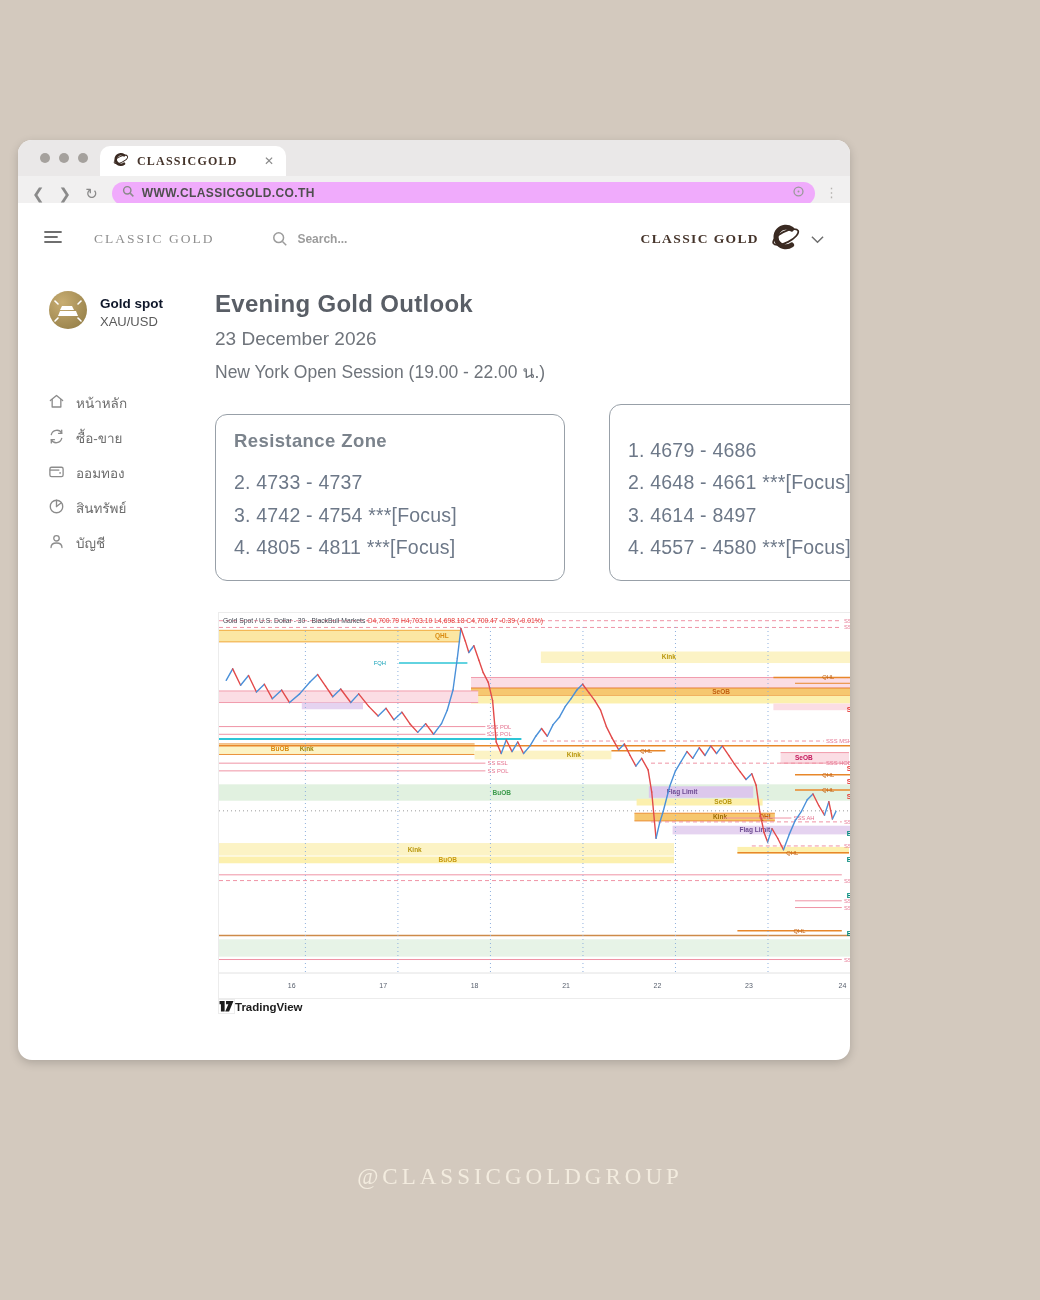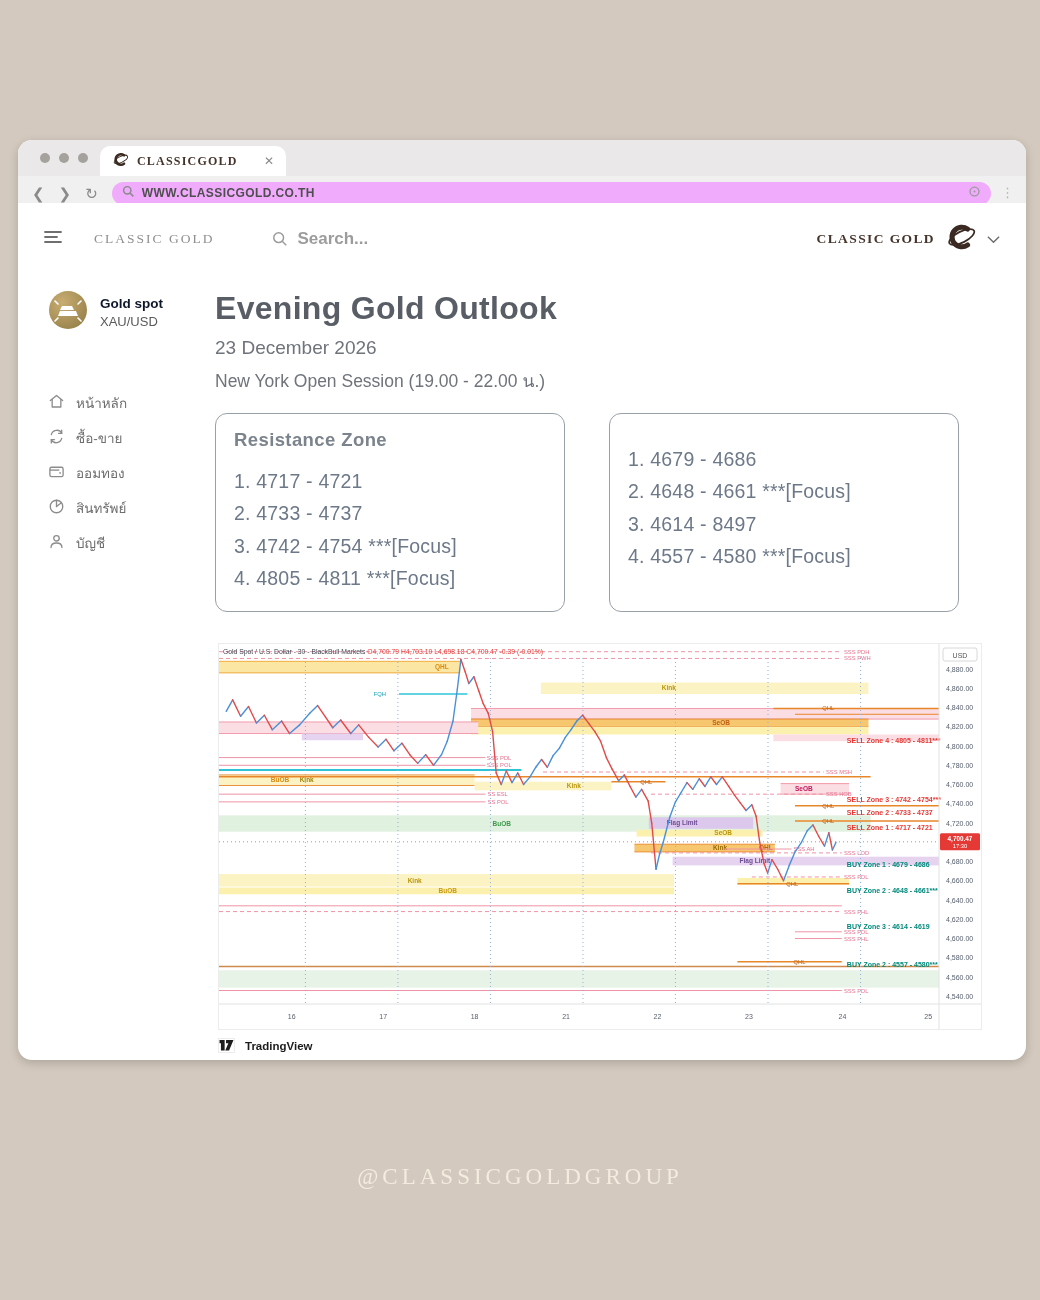--- a/index.html
+++ b/index.html
@@ -1,20 +1,20 @@
 <!DOCTYPE html>
 <html><head>
 <meta charset="utf-8">
 <style>
   html,body{margin:0;padding:0;}
   body{width:1040px;height:1300px;background:#d3c9be;position:relative;
        font-family:"Liberation Sans",sans-serif;overflow:hidden;}
 
   
-  .window{position:absolute;left:18px;top:140px;width:1008px;height:920px;background:#fff;
+  .window{position:absolute;left:18px;top:140px;width:832px;height:920px;background:#fff;
           border-radius:14px;box-shadow:0 3px 10px rgba(0,0,0,.18);overflow:hidden;}
   .titlebar{position:absolute;left:0;top:0;width:100%;height:36px;background:#eae8e8;}
   .dots{position:absolute;left:22px;top:13px;display:flex;gap:9px;}
   .dot{width:10px;height:10px;border-radius:50%;background:#a5a19d;}
   .tab{position:absolute;left:82px;top:6px;height:30px;width:162px;background:#fff;
        border-radius:10px 10px 0 0;display:flex;align-items:center;gap:8px;padding:0 12px;}
   .tab-title{font-family:"Liberation Serif",serif;font-size:12px;letter-spacing:1.2px;
              color:#45342b;font-weight:600;}
   .tab-close{margin-left:auto;color:#8a8a8a;font-size:12px;line-height:1;}
   .navbar{position:absolute;left:0;top:36px;width:100%;height:34px;background:#f1f0f0;
@@ -26,48 +26,48 @@
             white-space:nowrap;}
   .pill-right{margin-left:auto;color:#9a9a9a;}
   .kebab{color:#b5b2af;font-size:13px;margin-right:12px;letter-spacing:0;line-height:.5;}
 
   
   .apphdr{position:absolute;left:0;top:63px;width:100%;height:72px;display:flex;
           align-items:center;padding:16px 26px;box-sizing:border-box;background:#fff;}
   .brand{font-family:"Liberation Serif",serif;font-size:13.5px;letter-spacing:2px;
          color:#8f8f8f;margin-left:32px;}
   .searchbox{display:flex;align-items:center;gap:9px;margin-left:58px;color:#9c9c9c;}
-  .search-text{font-size:17px;font-weight:600;color:#9c9c9c;}
+  .search-text{font-size:12px;font-weight:600;color:#9c9c9c;}
   .hdr-right{margin-left:auto;display:flex;align-items:center;gap:10px;}
   .brand2{font-family:"Liberation Serif",serif;font-size:13.5px;letter-spacing:1.4px;
           color:#45342b;font-weight:600;}
 
   
   .sidebar{position:absolute;left:30px;top:150px;width:170px;}
   .asset{display:flex;align-items:center;gap:12px;}
   .asset-name{font-size:13.5px;font-weight:700;color:#0f172a;}
   .asset-symbol{font-size:13px;color:#5a5a5a;margin-top:3px;}
   .navlist{margin-top:58px;display:flex;flex-direction:column;gap:13px;}
   .navitem{display:flex;align-items:center;gap:11px;color:#6e6e6e;font-size:13.5px;cursor:pointer;}
 
   
   .main{position:absolute;left:197px;top:150px;width:770px;}
-  .page-title{font-size:32px;font-weight:700;color:#595e66;letter-spacing:.3px;}
+  .page-title{font-size:24px;font-weight:700;color:#595e66;letter-spacing:.3px;}
   .page-date{font-size:19px;color:#6f747b;margin-top:10px;}
   .page-session{font-size:17.5px;color:#6f747b;margin-top:8px;}
-  .zone-row{display:flex;gap:44px;margin-top:18px;}
+  .zone-row{display:flex;gap:44px;margin-top:18px;align-items:flex-end;}
   .zone-box{width:312px;border:1.6px solid #98a0a8;border-radius:12px;padding:15px 18px 17px 18px;}
   .zone-title{font-size:18.5px;color:#7b838c;font-weight:600;letter-spacing:.4px;}
   .zone-list{list-style:none;margin:14px 0 0 0;padding:0;}
   .zone-list li{font-size:19.5px;color:#6d7888;line-height:1.66;letter-spacing:.2px;}
 
   
   .chartwrap{margin-top:31px;margin-left:3px;width:762px;}
   .chartwrap svg{display:block;border:1px solid #ececec;}
-  .tvrow{display:flex;align-items:center;gap:10px;margin-top:8px;}
+  .tvrow{display:flex;align-items:center;gap:0;}
   .tv-name{font-size:11.5px;font-weight:700;color:#1c1c1c;}
 
   
   .footer{position:absolute;left:0;top:1164px;width:1040px;text-align:center;
           font-family:"Liberation Serif",serif;font-size:23px;color:#f3ecdf;
           letter-spacing:4px;font-weight:500;}
 </style>
 </head>
 <body>
 
@@ -226,21 +226,20 @@
 
   <div class="main">
     <div class="page-title">Evening Gold Outlook</div>
     <div class="page-date">23 December 2026</div>
     <div class="page-session">New York Open Session (19.00 - 22.00 น.)</div>
 
     <div class="zone-row">
       <div class="zone-box">
         <div class="zone-title">Resistance Zone</div>
         <ul class="zone-list">
-          <li>1. 4717 - 4721</li>
           <li>2. 4733 - 4737</li>
           <li>3. 4742 - 4754 ***[Focus]</li>
           <li>4. 4805 - 4811 ***[Focus]</li>
         </ul>
       </div>
       <div class="zone-box">
         <ul class="zone-list">
           <li>1. 4679 - 4686</li>
           <li>2. 4648 - 4661 ***[Focus]</li>
           <li>3. 4614 - 8497</li>

